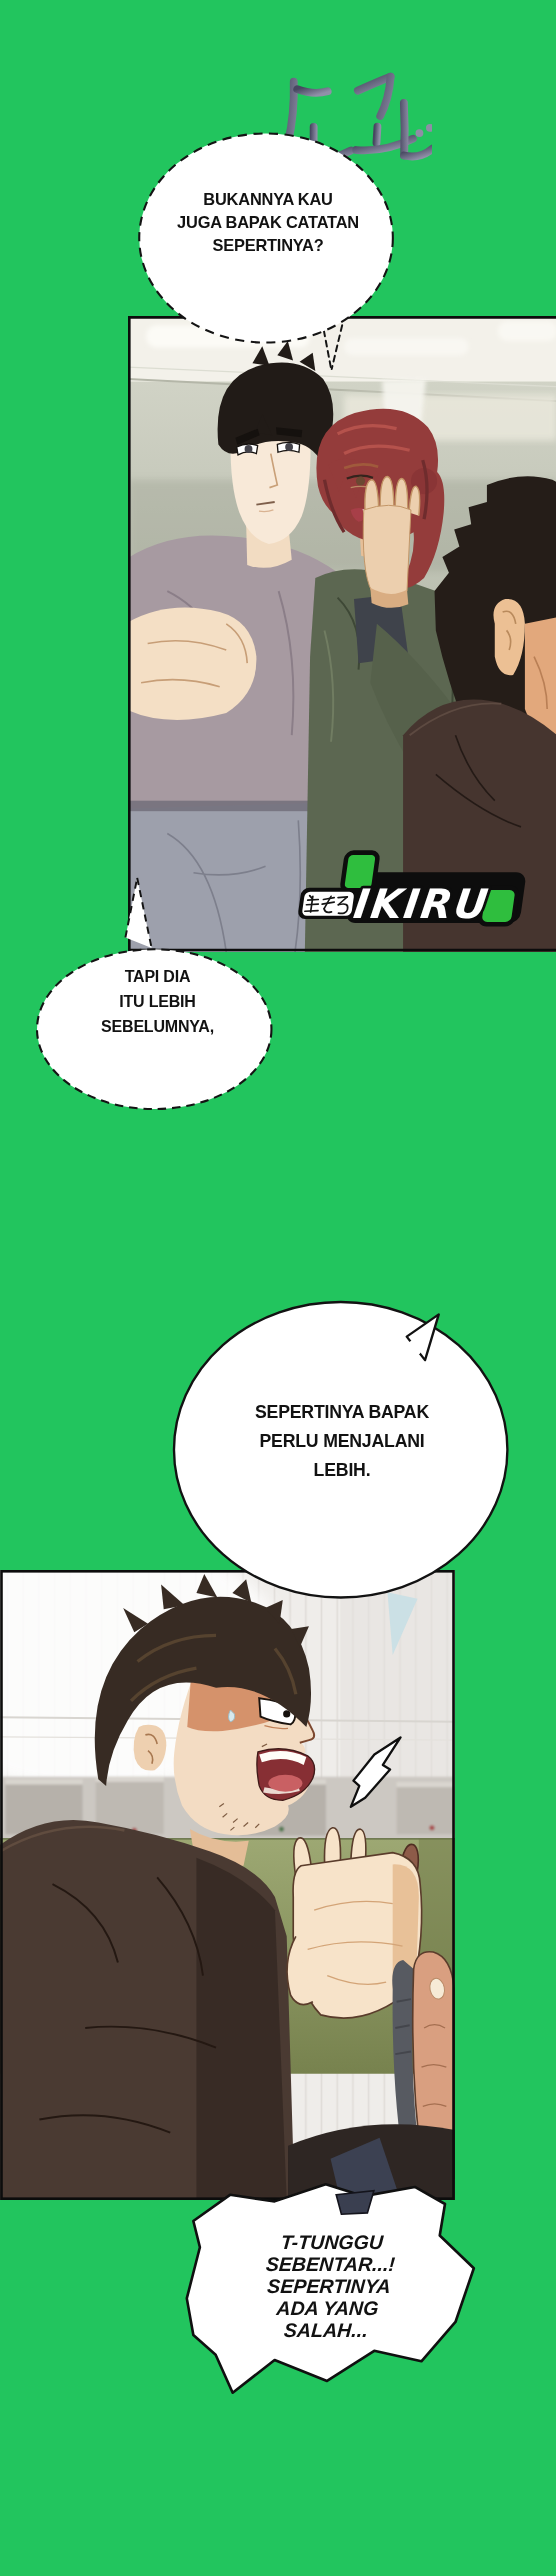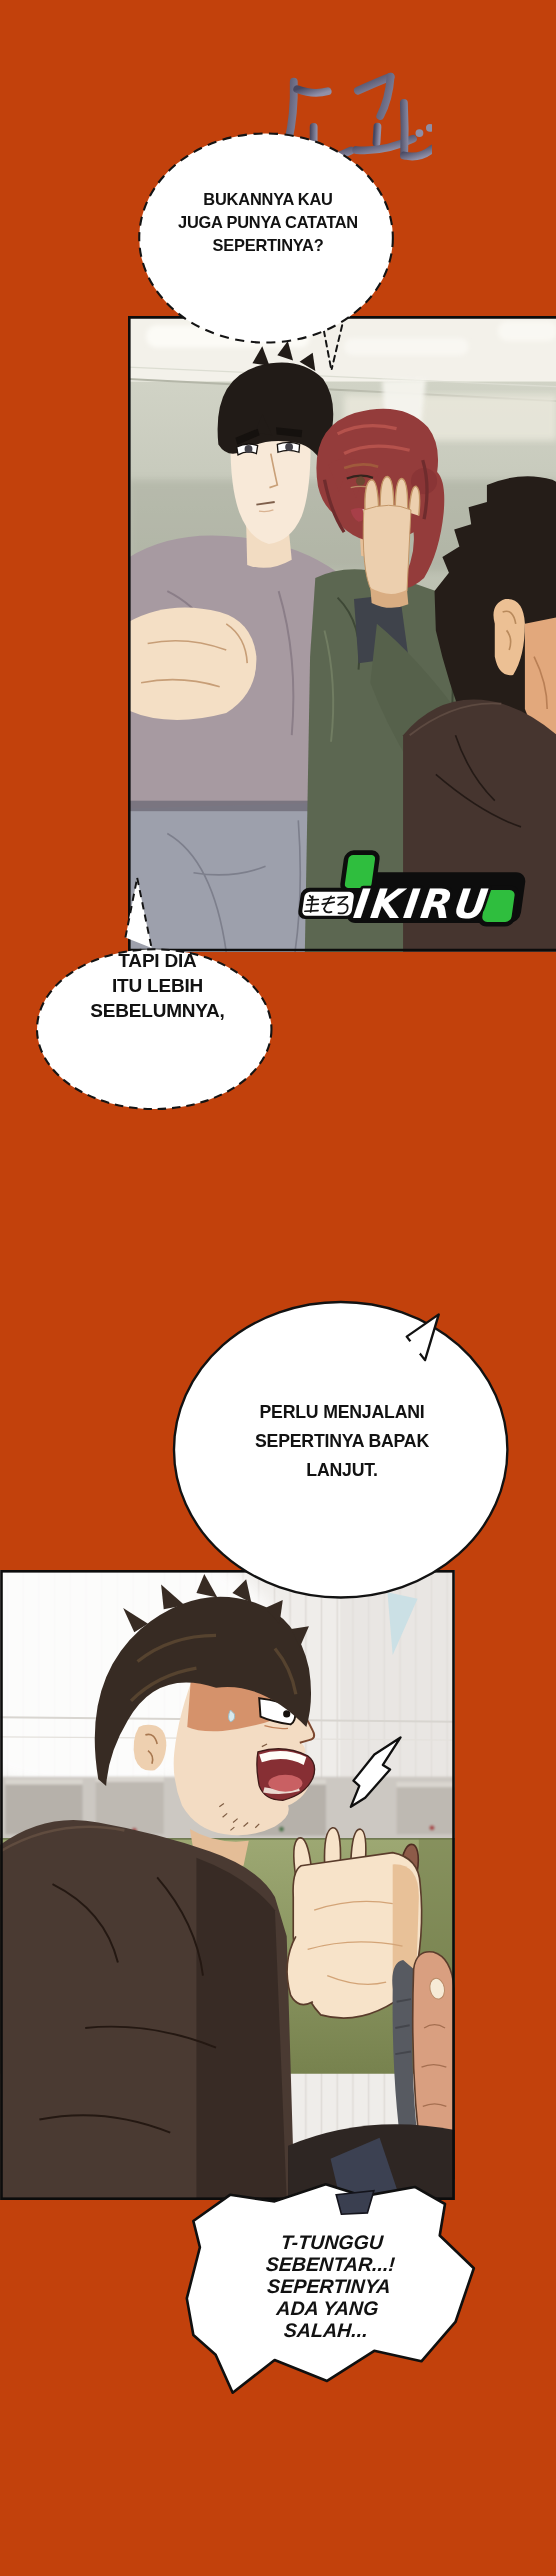--- a/index.html
+++ b/index.html
@@ -1,25 +1,25 @@
 <!DOCTYPE html>
 <html style="font-size:10.5px"><head>
 <meta charset="utf-8">
 <style>
   html,body{margin:0;padding:0;background:#ffffff;}
-  .page{position:relative;width:556px;height:2576px;background:#c2410c;overflow:hidden;
+  .page{position:relative;width:556px;height:2576px;background:#22c55e;overflow:hidden;
         font-family:"Liberation Sans",sans-serif;}
   .abs{position:absolute;}
   .bubble{position:absolute;}
   .bubble svg{position:absolute;left:0;top:0;}
   .bt{position:absolute;left:0;width:100%;text-align:center;color:#121212;font-weight:bold;
       font-family:"Liberation Sans",sans-serif;}
   .bt div{white-space:nowrap;}
   .bt1{top:60px;font-size:16.4px;line-height:23px;letter-spacing:-0.2px;}
-  .bt2{top:76px;font-size:19px;line-height:25px;letter-spacing:-0.2px;}
+  .bt2{top:92px;font-size:16px;line-height:25px;letter-spacing:-0.2px;}
   .bt3{top:98px;font-size:17.7px;line-height:29px;letter-spacing:-0.2px;}
   .bt4{top:52px;font-size:19.6px;line-height:22px;font-style:italic;transform:skewX(-4deg);}
 </style>
 </head>
 <body>
 
 <div class="page">
 
   <svg class="abs" style="left:128px;top:316px" width="429" height="636" viewBox="0 0 655 971" aria-label="Office panel: black-haired man with crossed arms and red-haired man whispering behind hand, behind the shoulder of a dark-haired listener">
     <defs>
@@ -147,21 +147,21 @@
     <circle cx="216" cy="98" r="6" fill="#8e8ea6"></circle>
       <circle cx="232" cy="90" r="6" fill="#8e8ea6"></circle>
   </svg>
 
   <div class="bubble" style="left:134px;top:128px;width:268px;height:252px">
     <svg width="268" height="252" viewBox="0 0 410 385">
       <ellipse cx="202" cy="168" rx="194" ry="160" fill="#ffffff" stroke="#141414" stroke-width="3.2" stroke-dasharray="14 10"></ellipse>
     </svg>
     <div class="bt bt1">
       <div>BUKANNYA KAU</div>
-      <div>JUGA PUNYA CATATAN</div>
+      <div>JUGA BAPAK CATATAN</div>
       <div>SEPERTINYA?</div>
     </div>
   </div>
 
   <svg class="abs" style="left:296px;top:850px" width="233" height="86" viewBox="0 0 356 132">
     <g transform="translate(14,0) skewX(-8)">
       <rect x="76" y="34" width="268" height="78" rx="16" fill="#0d0d0d"></rect>
       <rect x="2" y="58" width="88" height="48" rx="12" fill="#0d0d0d"></rect>
       <rect x="64" y="4" width="48" height="58" rx="10" fill="#2fbe3e" stroke="#0d0d0d" stroke-width="7"></rect>
       <rect x="282" y="58" width="52" height="56" rx="12" fill="#2fbe3e" stroke="#0d0d0d" stroke-width="7"></rect>
@@ -308,23 +308,23 @@
     <rect x="2" y="2" width="691" height="959" stroke="#0c0c0c" stroke-width="4" fill="none"></rect>
   </svg>
 
   <div class="bubble" style="left:172px;top:1300px;width:340px;height:304px">
     <svg width="340" height="304" viewBox="0 0 520 465">
       <ellipse cx="258" cy="229" rx="255" ry="226" fill="#ffffff" stroke="#121212" stroke-width="3.6"></ellipse>
       <polygon points="359,56 408,22 387,92" fill="#ffffff" stroke="#121212" stroke-width="3.6" stroke-linejoin="round"></polygon>
       <circle cx="371" cy="73" r="12" fill="#ffffff"></circle>
     </svg>
     <div class="bt bt3">
+      <div>SEPERTINYA BAPAK</div>
       <div>PERLU MENJALANI</div>
-      <div>SEPERTINYA BAPAK</div>
-      <div>LANJUT.</div>
+      <div>LEBIH.</div>
     </div>
   </div>
 
   <div class="bubble" style="left:175px;top:2179px;width:308px;height:223px">
     <svg width="308" height="223" viewBox="0 0 470 340">
       <polygon points="18,182 38,104 28,64 84,24 152,34 230,8 288,26 366,12 412,38 404,86 456,136 428,218 376,278 304,262 232,308 152,276 88,326 62,268 28,238" fill="#ffffff" stroke="#101010" stroke-width="4" stroke-linejoin="round"></polygon>
     </svg>
     <div class="bt bt4">
       <div>T-TUNGGU</div>
       <div>SEBENTAR...!</div>

